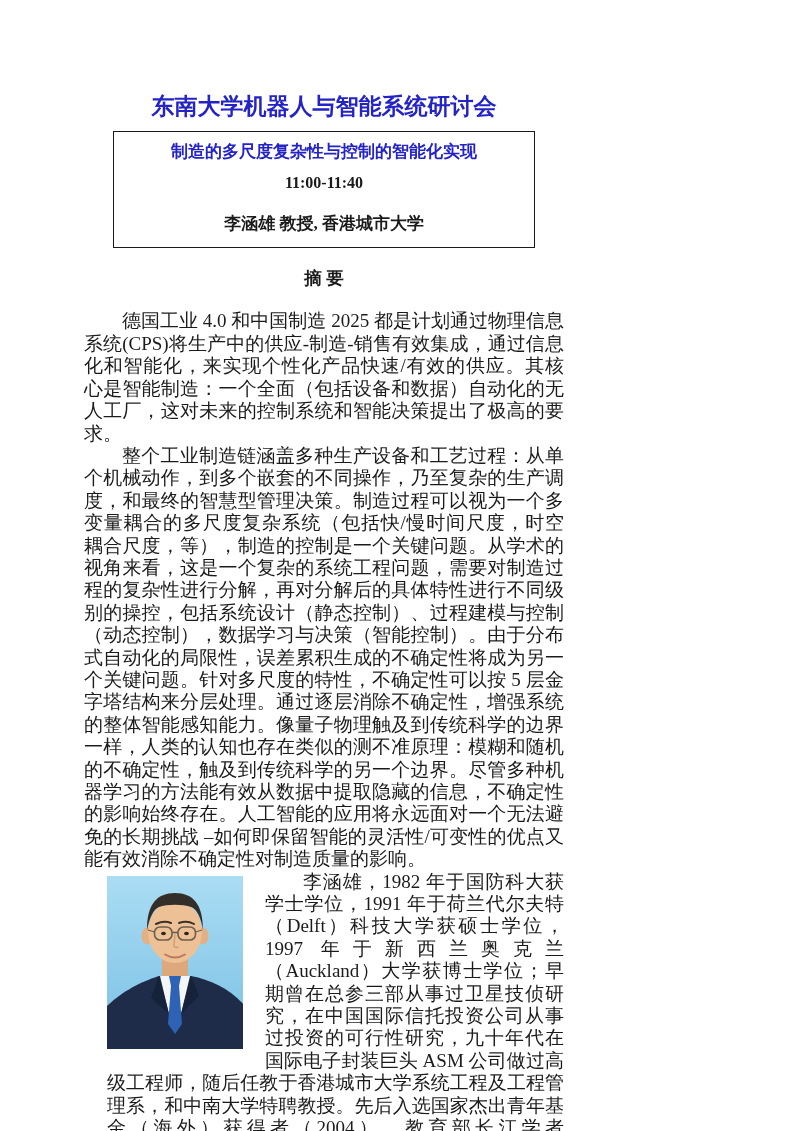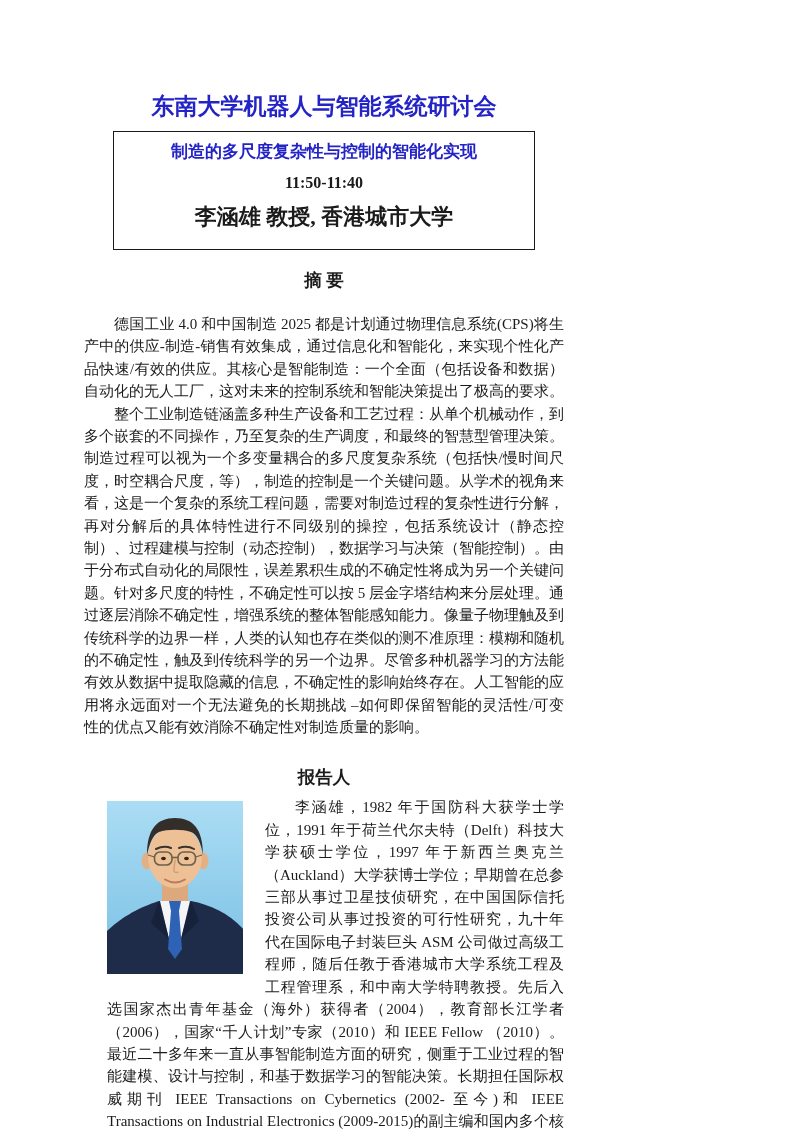--- a/index.html
+++ b/index.html
@@ -20,53 +20,53 @@
     font-size: 23px;
     line-height: 1.3;
     font-weight: bold;
     text-align: center;
     color: #2323c6;
   }
   .session-box {
     margin: 9px 29px 0 29px;
     border: 1.5px solid #1a1a1a;
     text-align: center;
-    padding: 5px 10px 18px 10px;
+    padding: 5px 10px 12px 10px;
   }
   .talk-title {
     font-size: 17px;
     font-weight: bold;
     color: #2323c6;
     line-height: 1.35;
     margin-top: 4px;
   }
   .talk-time {
     font-size: 16px;
     font-weight: bold;
     line-height: 1.3;
     margin-top: 9px;
   }
   .talk-speaker {
-    font-size: 22px;
+    font-size: 17px;
     font-weight: bold;
     line-height: 1.3;
-    margin-top: 9px;
+    margin-top: 19px;
   }
   .section-heading {
     margin: 0;
     font-size: 17.5px;
     font-weight: bold;
     text-align: center;
     line-height: 1.3;
   }
   .abstract-heading { margin-top: 19px; margin-bottom: 21px; }
   .speaker-heading  { margin-top: 27px; margin-bottom: 8px; }
   .body-para {
     margin: 0;
-    font-size: 15px;
+    font-size: 19px;
     line-height: 22.4px;
     text-align: justify;
     text-indent: 2em;
     color: #1b1b1b;
   }
   .bio-block { overflow: visible; margin-left: 23px; }
   .speaker-photo {
     float: left;
     width: 136px;
     height: 173px;
@@ -77,31 +77,30 @@
 </style>
 </head>
 <body>
 
 <div class="page">
 
   <h1 class="page-title">东南大学机器人与智能系统研讨会</h1>
 
   <div class="session-box">
     <div class="talk-title">制造的多尺度复杂性与控制的智能化实现</div>
-    <div class="talk-time">11:50-11:40</div>
+    <div class="talk-time">11:00-11:40</div>
     <div class="talk-speaker">李涵雄 教授, 香港城市大学</div>
   </div>
 
   <h2 class="section-heading abstract-heading">摘 要</h2>
 
   <p class="body-para">德国工业 4.0 和中国制造 2025 都是计划通过物理信息系统(CPS)将生产中的供应-制造-销售有效集成，通过信息化和智能化，来实现个性化产品快速/有效的供应。其核心是智能制造：一个全面（包括设备和数据）自动化的无人工厂，这对未来的控制系统和智能决策提出了极高的要求。</p>
 
   <p class="body-para">整个工业制造链涵盖多种生产设备和工艺过程：从单个机械动作，到多个嵌套的不同操作，乃至复杂的生产调度，和最终的智慧型管理决策。制造过程可以视为一个多变量耦合的多尺度复杂系统（包括快/慢时间尺度，时空耦合尺度，等），制造的控制是一个关键问题。从学术的视角来看，这是一个复杂的系统工程问题，需要对制造过程的复杂性进行分解，再对分解后的具体特性进行不同级别的操控，包括系统设计（静态控制）、过程建模与控制（动态控制），数据学习与决策（智能控制）。由于分布式自动化的局限性，误差累积生成的不确定性将成为另一个关键问题。针对多尺度的特性，不确定性可以按 5 层金字塔结构来分层处理。通过逐层消除不确定性，增强系统的整体智能感知能力。像量子物理触及到传统科学的边界一样，人类的认知也存在类似的测不准原理：模糊和随机的不确定性，触及到传统科学的另一个边界。尽管多种机器学习的方法能有效从数据中提取隐藏的信息，不确定性的影响始终存在。人工智能的应用将永远面对一个无法避免的长期挑战 –如何即保留智能的灵活性/可变性的优点又能有效消除不确定性对制造质量的影响。</p>
 
-  <h2 class="section-heading speaker-heading">报告人</h2>
 
   <div class="bio-block">
     <span class="speaker-photo">
       <svg viewBox="0 0 136 173" xmlns="http://www.w3.org/2000/svg">
         <defs>
           <linearGradient id="bgGrad" x1="0" y1="0" x2="0" y2="1">
             <stop offset="0" stop-color="#abddf4"></stop>
             <stop offset="1" stop-color="#79bfe4"></stop>
           </linearGradient>
         </defs>

